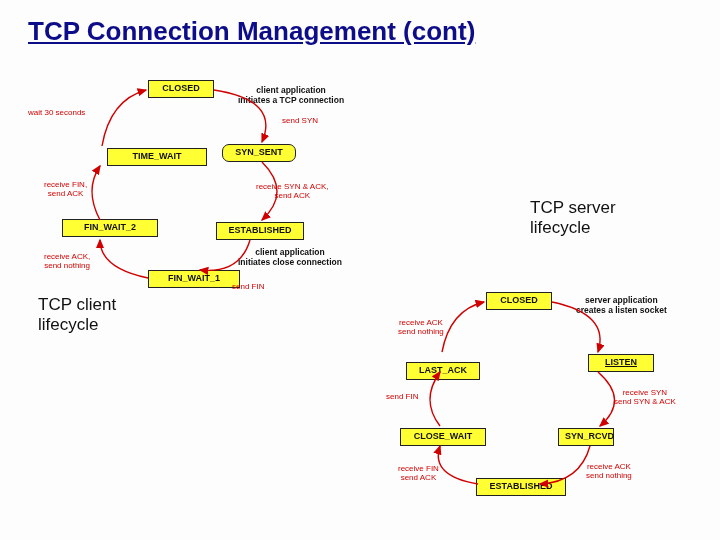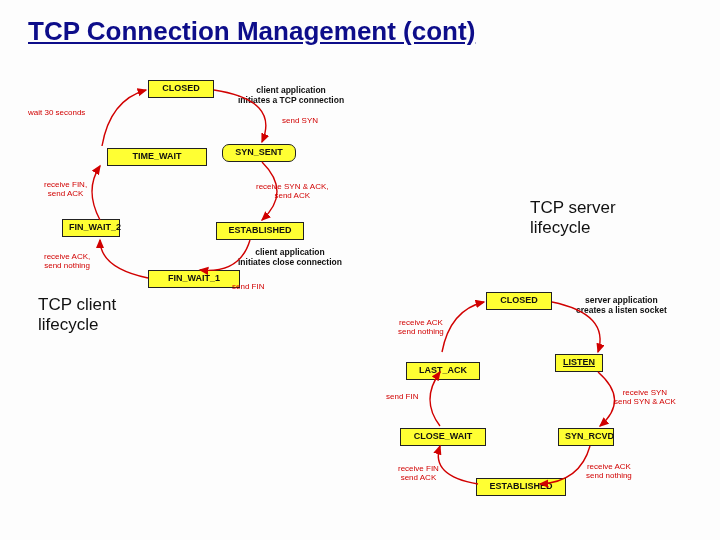--- a/index.html
+++ b/index.html
@@ -73,40 +73,40 @@
 
 <div class="side-label" style="left: 530px; top: 198px; white-space: pre;">TCP server
 lifecycle</div>
 <div class="side-label" style="left: 38px; top: 295px; white-space: pre;">TCP client
 lifecycle</div>
 
 <div class="state-box" style="left:148px; top:80px; width:66px;">CLOSED</div>
 <div class="state-box" style="left:222px; top:144px; width:74px;border-radius:7px;">SYN_SENT</div>
 <div class="state-box" style="left:216px; top:222px; width:88px;">ESTABLISHED</div>
 <div class="state-box" style="left:148px; top:270px; width:92px;">FIN_WAIT_1</div>
-<div class="state-box" style="left:62px; top:219px; width:58px;">FIN_WAIT_2</div>
+<div class="state-box" style="left:62px; top:219px; width:96px;">FIN_WAIT_2</div>
 <div class="state-box" style="left:62px; top:148px; width:100px;margin-left:45px;">TIME_WAIT</div>
 
 <div class="note" style="left: 238px; top: 86px; white-space: pre;">client application
 initiates a TCP connection</div>
 <div class="note" style="left: 238px; top: 248px; white-space: pre;">client application
 initiates close connection</div>
 
 <div class="edge-label" style="left: 28px; top: 108px; white-space: pre;">wait 30 seconds</div>
 <div class="edge-label" style="left: 282px; top: 116px; white-space: pre;">send SYN</div>
 <div class="edge-label" style="left: 256px; top: 182px; white-space: pre;">receive SYN &amp; ACK,
 send ACK</div>
 <div class="edge-label" style="left: 232px; top: 282px; white-space: pre;">send FIN</div>
 <div class="edge-label" style="left: 44px; top: 252px; white-space: pre;">receive ACK,
 send nothing</div>
 <div class="edge-label" style="left: 44px; top: 180px; white-space: pre;">receive FIN,
 send ACK</div>
 
 <div class="state-box" style="left:486px; top:292px; width:66px;">CLOSED</div>
-<div class="state-box" style="left:555px; top:354px; width:48px;text-decoration:underline;">LISTEN</div>
+<div class="state-box" style="left:588px; top:354px; width:66px;text-decoration:underline;">LISTEN</div>
 <div class="state-box" style="left:558px; top:428px; width:56px;">SYN_RCVD</div>
 <div class="state-box" style="left:476px; top:478px; width:90px;">ESTABLISHED</div>
 <div class="state-box" style="left:400px; top:428px; width:86px;">CLOSE_WAIT</div>
 <div class="state-box" style="left:406px; top:354px; width:74px;margin-top:8px;">LAST_ACK</div>
 
 <div class="note" style="left: 576px; top: 296px; white-space: pre;">server application
 creates a listen socket</div>
 
 <div class="edge-label" style="left: 614px; top: 388px; white-space: pre;">receive SYN
 send SYN &amp; ACK</div>

